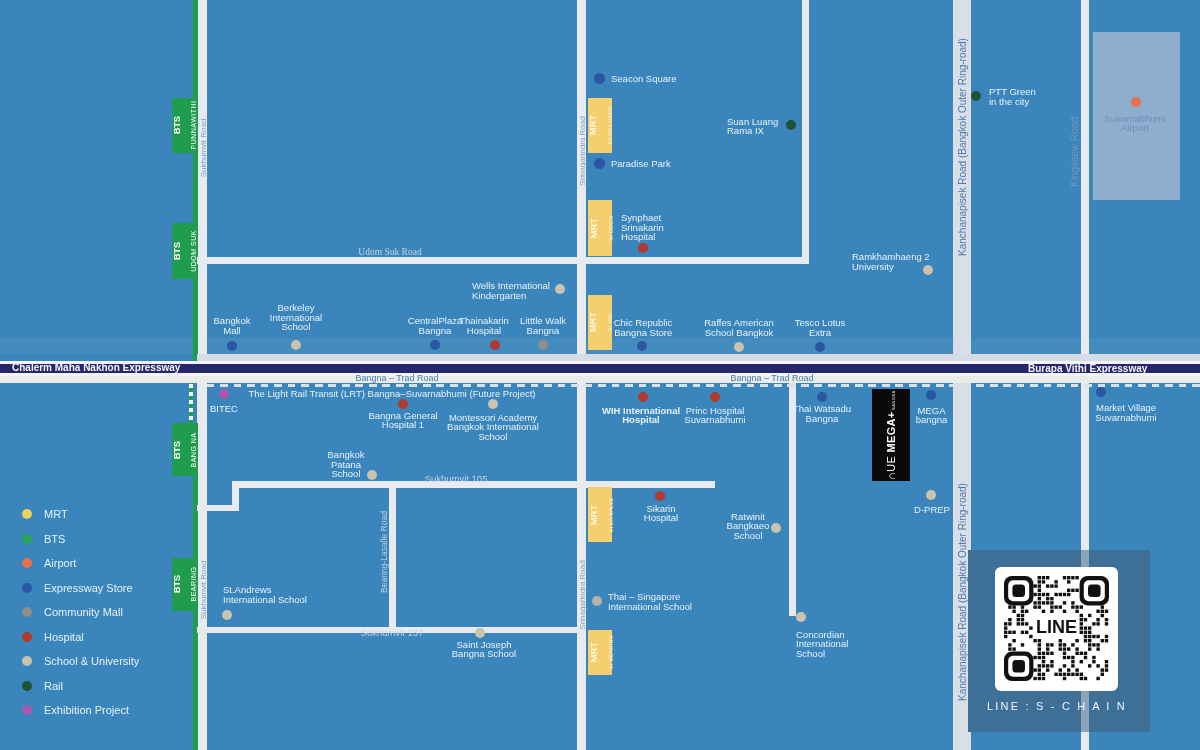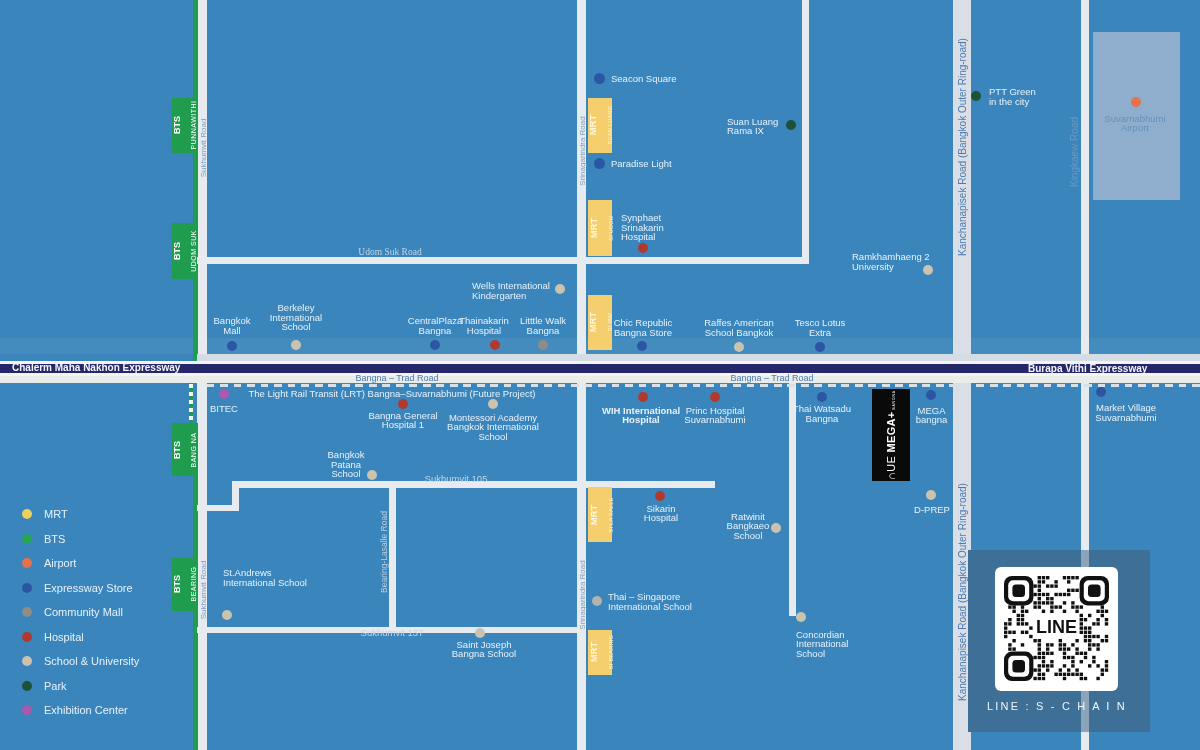--- a/index.html
+++ b/index.html
@@ -134,21 +134,21 @@
 <div class="dot" style="left:1131px;top:97px;background:#E8714A;"></div>
 
 <div class="lbl" style="left:1135px;top:113.5px;color:#6790BC;">Suvarnabhumi<br>Airport</div>
 
 <div class="dot" style="left:593.5px;top:73px;background:#2C55A4;width:11px;height:11px;"></div>
 
 <div class="lbl la" style="left:611px;top:73.5px;">Seacon Square</div>
 
 <div class="dot" style="left:593.5px;top:158px;background:#2C55A4;width:11px;height:11px;"></div>
 
-<div class="lbl la" style="left:611px;top:159px;">Paradise Light</div>
+<div class="lbl la" style="left:611px;top:159px;">Paradise Park</div>
 
 <div class="dot" style="left:786px;top:120px;background:#1F5137;"></div>
 
 <div class="lbl la" style="left:727px;top:116.5px;">Suan Luang<br>Rama IX</div>
 
 <div class="dot" style="left:638px;top:243px;background:#B03A2E;"></div>
 
 <div class="lbl la" style="left:621px;top:213px;">Synphaet<br>Srinakarin<br>Hospital</div>
 
 <div class="dot" style="left:971px;top:90.5px;background:#1F5137;"></div>
@@ -178,21 +178,21 @@
 <div class="dot" style="left:490px;top:340px;background:#B03A2E;"></div>
 
 <div class="lbl" style="left:484px;top:316px;">Thainakarin<br>Hospital</div>
 
 <div class="dot" style="left:538px;top:340px;background:#8F8D88;"></div>
 
 <div class="lbl" style="left:543px;top:316px;">Litttle Walk<br>Bangna</div>
 
 <div class="dot" style="left:637px;top:341px;background:#2C55A4;"></div>
 
-<div class="lbl" style="left:643px;top:318px;">Chic Republic<br>Bangna Store</div>
+<div class="lbl" style="left:643px;top:318px;text-align:right;">Chic Republic<br>Bangna Store</div>
 
 <div class="dot" style="left:734px;top:341.5px;background:#CBC3AF;"></div>
 
 <div class="lbl" style="left:739px;top:318px;">Raffes American<br>School Bangkok</div>
 
 <div class="dot" style="left:815px;top:341.5px;background:#2C55A4;"></div>
 
 <div class="lbl" style="left:820px;top:318px;">Tesco Lotus<br>Extra</div>
 
 <div class="dot" style="left:219px;top:388.5px;background:#AC58AC;"></div>
@@ -238,21 +238,21 @@
 <div class="dot" style="left:926px;top:490px;background:#CBC3AF;"></div>
 
 <div class="lbl" style="left:932px;top:504.5px;">D-PREP</div>
 
 <div class="dot" style="left:771px;top:522.5px;background:#CBC3AF;"></div>
 
 <div class="lbl" style="left:748px;top:511.5px;">Ratwinit<br>Bangkaeo<br>School</div>
 
 <div class="dot" style="left:222px;top:610px;background:#CBC3AF;"></div>
 
-<div class="lbl la" style="left:223px;top:568px;">St.Andrews<br>International School</div>
+<div class="lbl la" style="left:223px;top:585px;">St.Andrews<br>International School</div>
 
 <div class="dot" style="left:592px;top:595.5px;background:#B5B3AD;"></div>
 
 <div class="lbl la" style="left:608px;top:592px;">Thai – Singapore<br>International School</div>
 
 <div class="dot" style="left:475px;top:627.5px;background:#CBC3AF;"></div>
 
 <div class="lbl" style="left:484px;top:639.5px;">Saint Joseph<br>Bangna School</div>
 
 <div class="dot" style="left:796px;top:611.5px;background:#CBC3AF;"></div>
@@ -286,25 +286,25 @@
 <div class="dot" style="left:22px;top:631.5px;background:#B03A2E;"></div>
 
 <div class="lbl la" style="left:44px;top:631.5px;font-size:11px;line-height:11px;">Hospital</div>
 
 <div class="dot" style="left:22px;top:656px;background:#CBC3AF;"></div>
 
 <div class="lbl la" style="left:44px;top:656px;font-size:11px;line-height:11px;">School &amp; University</div>
 
 <div class="dot" style="left:22px;top:680.5px;background:#1F5137;"></div>
 
-<div class="lbl la" style="left:44px;top:680.5px;font-size:11px;line-height:11px;">Park</div>
+<div class="lbl la" style="left:44px;top:680.5px;font-size:11px;line-height:11px;">Rail</div>
 
 <div class="dot" style="left:22px;top:704.5px;background:#AC58AC;"></div>
 
-<div class="lbl la" style="left:44px;top:704.5px;font-size:11px;line-height:11px;">Exhibition Center</div>
+<div class="lbl la" style="left:44px;top:704.5px;font-size:11px;line-height:11px;">Exhibition Project</div>
 
 <div style="position:absolute;left:968px;top:550px;width:182px;height:182px;background:#3E6F97;"></div>
 
 <div style="position:absolute;left:1081px;top:550px;width:8px;height:182px;background:#8CA4BA;"></div>
 
 <div style="position:absolute;left:995px;top:567px;width:123px;height:124px;background:#FFFFFF;border-radius:6px;">
       <svg width="123" height="124" viewBox="0 0 123 124" style="position:absolute;left:0;top:0;">
         <g fill="#111111">
           <rect x="42.6" y="9.0" width="3.4" height="3.4"></rect>
           <rect x="46.8" y="9.0" width="3.4" height="3.4"></rect>

